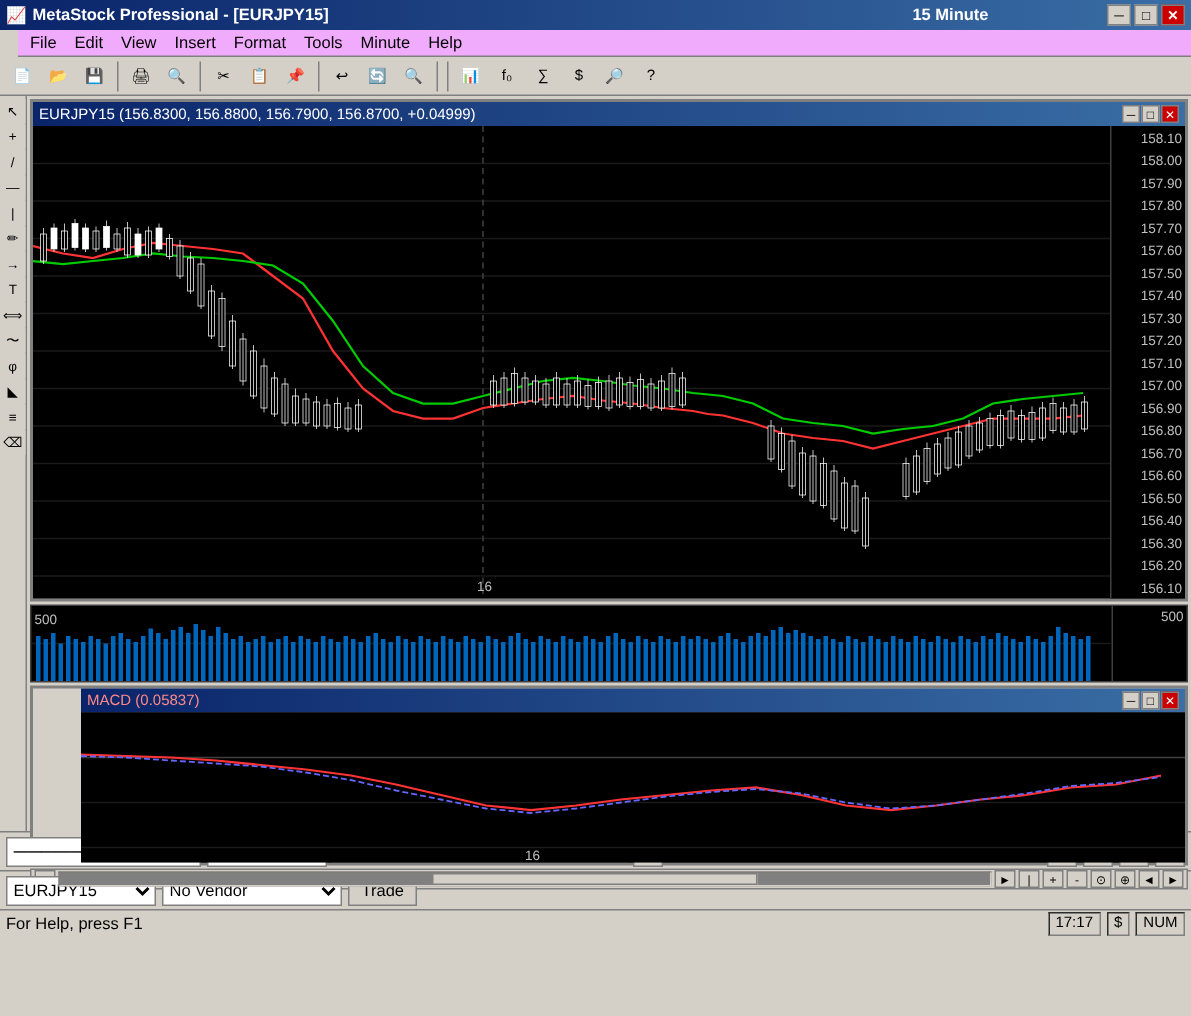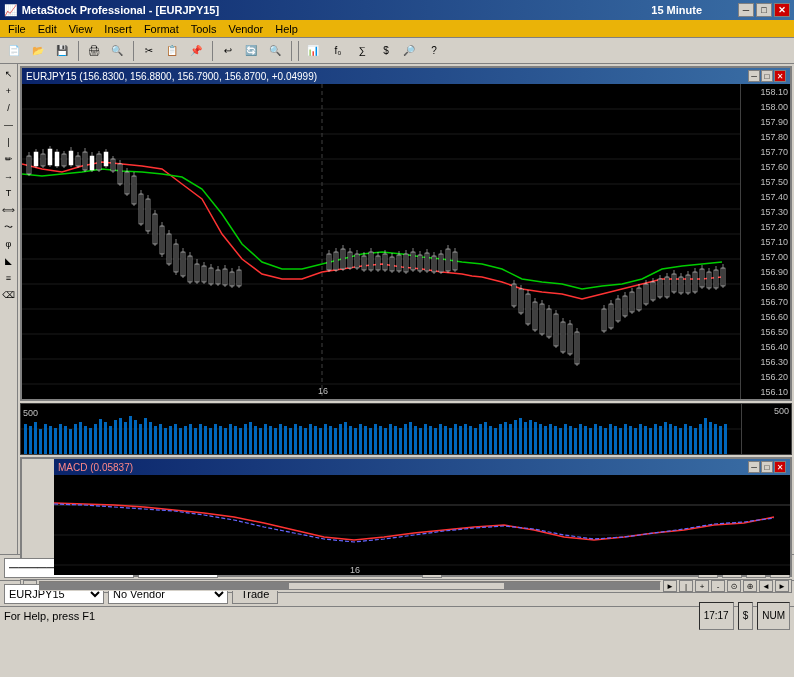--- a/index.html
+++ b/index.html
@@ -33,26 +33,27 @@
       border: 1px solid #808080;
       font-size: 9px;
       display: flex; align-items: center; justify-content: center;
       cursor: pointer;
       color: #000;
     }
     .title-btn.close-btn { background: #cc0000; color: white; }
 
     
     #menu-bar {
-      background: #eab308;
+      background: #f0abfc;
       height: 18px;
       display: flex;
       align-items: center;
       border-bottom: 1px solid #808080;
       padding: 0 2px;
+      margin-left: 12px;
     }
     .menu-item {
       padding: 1px 6px;
       font-size: 11px;
       cursor: pointer;
       height: 18px;
       display: flex;
       align-items: center;
     }
 
@@ -302,21 +303,21 @@
       align-items: center;
       padding: 0 4px;
       font-size: 11px;
       gap: 20px;
     }
     #status-left { flex: 1; }
     #status-right { display: flex; gap: 8px; }
     .status-panel {
       border: 1px inset #808080;
       padding: 0 4px;
-      height: 28px;
+      height: 16px;
       display: flex;
       align-items: center;
       font-size: 10px;
       background: #d4d0c8;
     }
 
     
     #symbol-bar {
       height: 26px;
       background: #d4d0c8;
@@ -344,36 +345,36 @@
     svg { display: block; }
   </style>
 </head>
 <body>
 
 <div id="title-bar">
   <div id="title-bar-left">
     <span>📈</span>
     <span>MetaStock Professional - [EURJPY15]</span>
   </div>
-  <div id="title-bar-center" style="flex:1; text-align:right; padding-right:36px;">15 Minute</div>
+  <div id="title-bar-center" style="flex:1; text-align:right; padding-right:79px;">15 Minute</div>
   <div id="title-bar-right">
     <div class="title-btn">─</div>
     <div class="title-btn">□</div>
     <div class="title-btn close-btn">✕</div>
   </div>
 </div>
 
 <div id="menu-bar">
   <div class="menu-item">File</div>
   <div class="menu-item">Edit</div>
   <div class="menu-item">View</div>
   <div class="menu-item">Insert</div>
   <div class="menu-item">Format</div>
   <div class="menu-item">Tools</div>
-  <div class="menu-item">Vendor</div>
+  <div class="menu-item">Minute</div>
   <div class="menu-item">Help</div>
 </div>
 
 <div id="toolbar">
   <div class="toolbar-btn">📄</div>
   <div class="toolbar-btn">📂</div>
   <div class="toolbar-btn">💾</div>
   <div class="toolbar-sep"></div>
   <div class="toolbar-btn">🖨</div>
   <div class="toolbar-btn">🔍</div>

